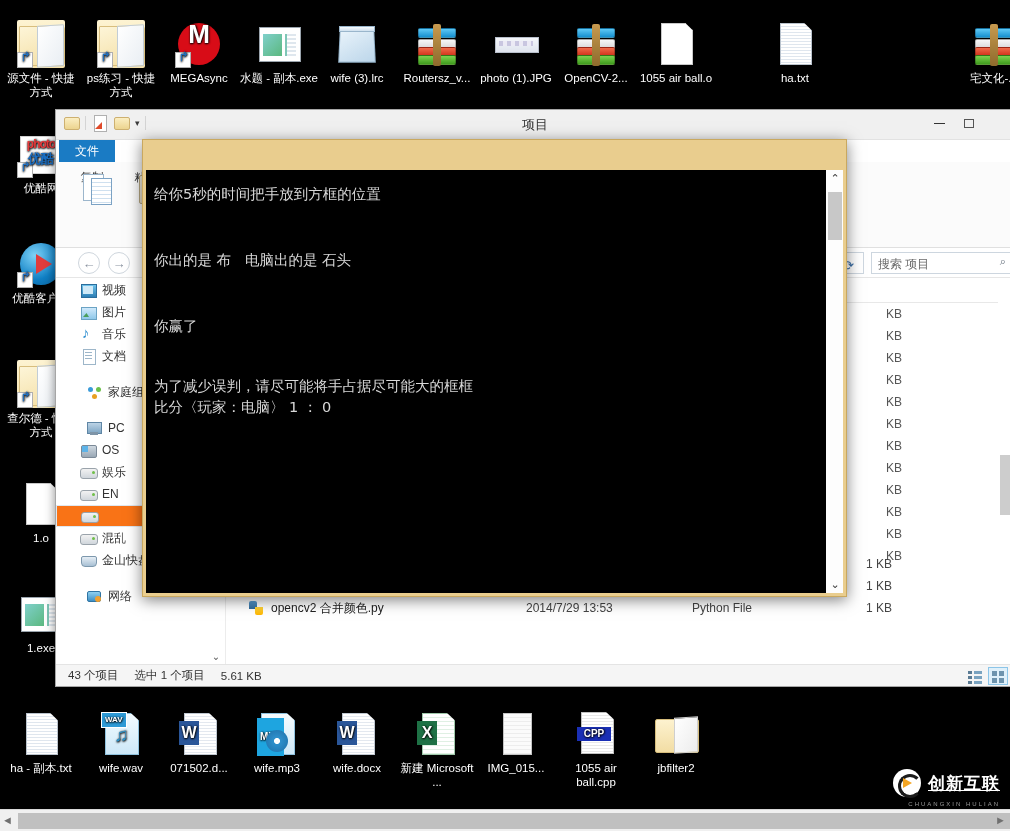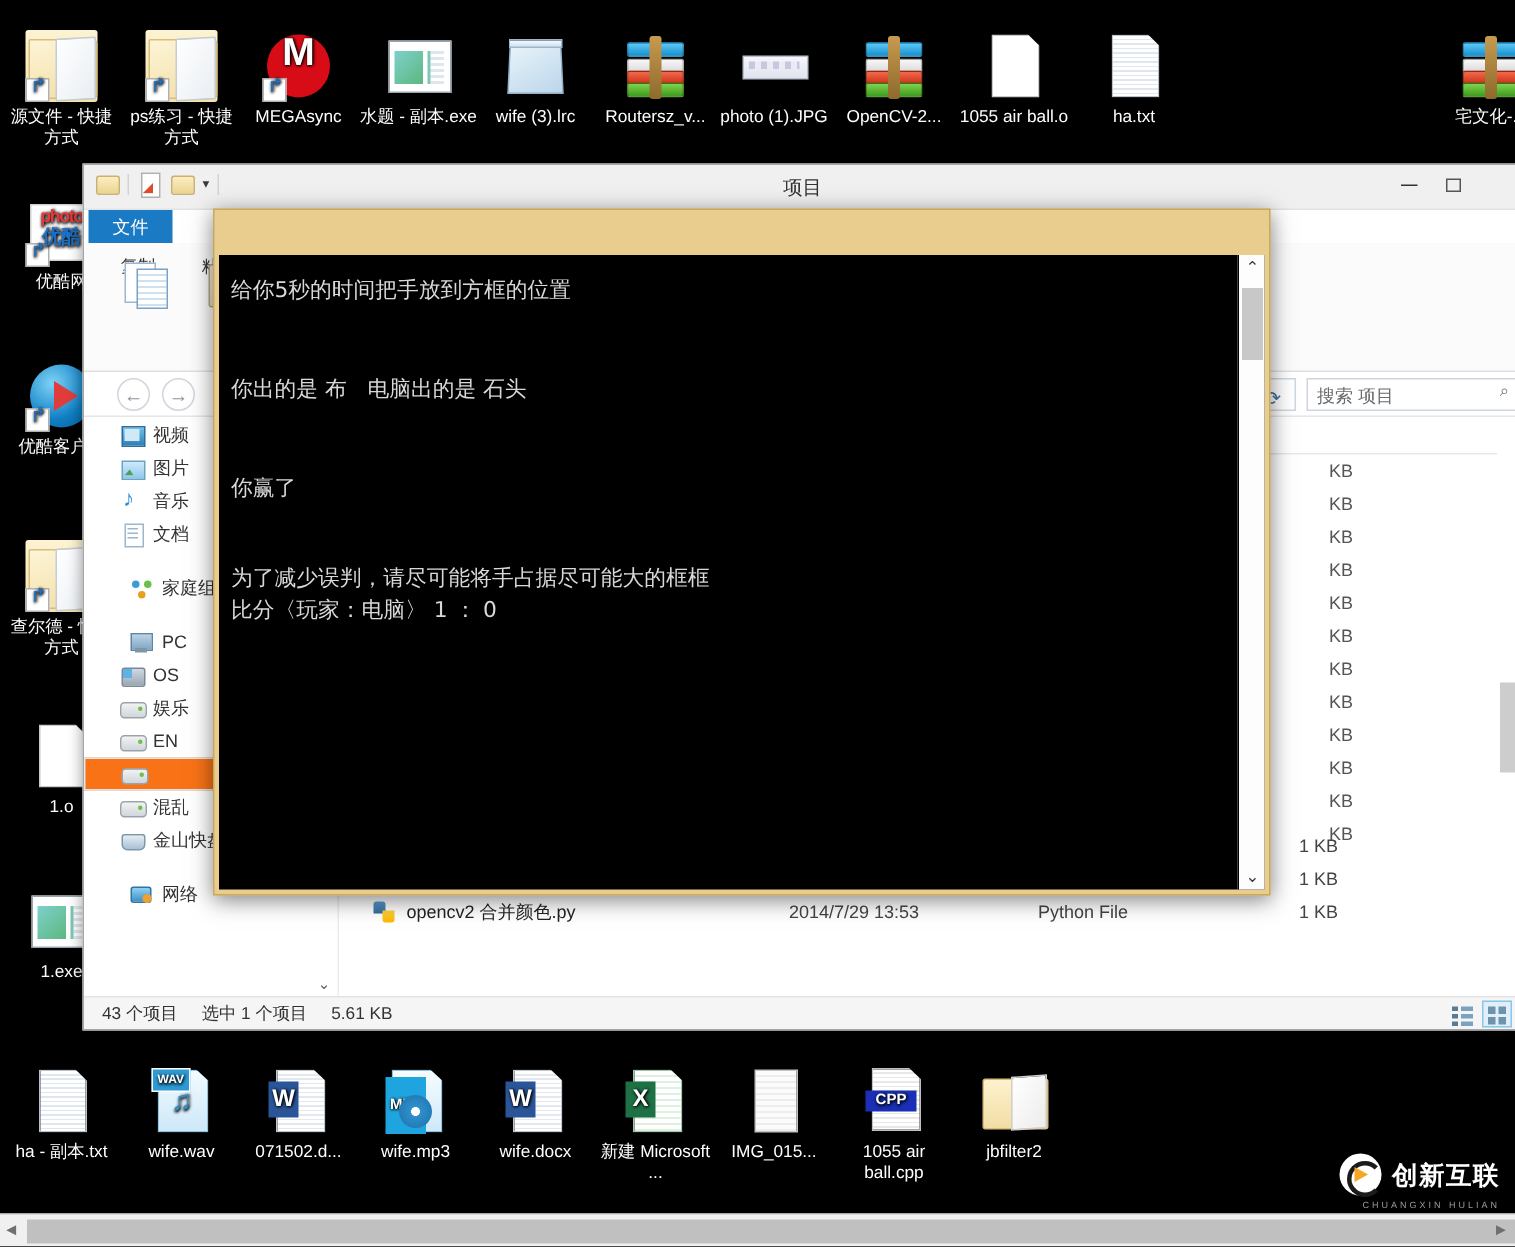--- a/index.html
+++ b/index.html
@@ -271,21 +271,21 @@
   #con-scroll .ar.up { top:2px; } #con-scroll .ar.dn { bottom:2px; }
   #con-thumb { position:absolute; left:2px; top:22px; width:14px; height:48px; background:#c8c8c8; }
 
   
   #watermark { position:absolute; right:10px; bottom:34px; display:flex; align-items:center; gap:7px; }
   #wm-logo { width:28px; height:28px; border-radius:50%; background:#fff; position:relative; }
   #wm-logo:before { content:""; position:absolute; left:5px; top:5px; width:18px; height:18px; border-radius:50%;
     border:3px solid #1b1b1b; border-right-color:transparent; }
   #wm-logo:after { content:""; position:absolute; left:10px; top:9px; width:0; height:0;
     border-left:9px solid #f5a623; border-top:5px solid transparent; border-bottom:5px solid transparent; }
-  #wm-text { color:#fff; font-size:17px; font-weight:bold; letter-spacing:1px; }
+  #wm-text { color:#fff; font-size:17px; font-weight:bold; letter-spacing:1px;text-decoration:underline; }
   #wm-sub { position:absolute; right:10px; bottom:24px; color:#9a9a9a; font-size:6px; letter-spacing:2px; }
 
   #hscroll { position:absolute; left:0; right:0; bottom:0; height:22px; background:#f0f0f0; border-top:1px solid #d8d8d8; }
   #hs-left { position:absolute; left:2px; top:4px; font-size:11px; color:#707070; }
   #hs-right { position:absolute; right:4px; top:4px; font-size:11px; color:#707070; }
   #hs-thumb { position:absolute; left:18px; top:3px; width:1070px; max-width:1070px; height:16px; background:#c0c0c0; }
 </style>
 </head>
 <body>
 
@@ -341,21 +341,21 @@
           <i></i>
           <i></i>
           <b></b>
         </span>
         <span class="lbl">OpenCV-2...</span>
       </div>
       <div class="dicon" style="left: 637px; top: 8px;">
         <span class="glyph ic-doc"></span>
         <span class="lbl">1055 air ball.o</span>
       </div>
-      <div class="dicon" style="left: 717px; top: 8px;">
+      <div class="dicon" style="left: 756px; top: 8px;">
         <span class="glyph ic-txt"></span>
         <span class="lbl">ha.txt</span>
       </div>
       <div class="dicon" style="left: 955px; top: 8px;">
         <span class="glyph ic-rar">
           <i></i>
           <i></i>
           <i></i>
           <i></i>
           <b></b>

